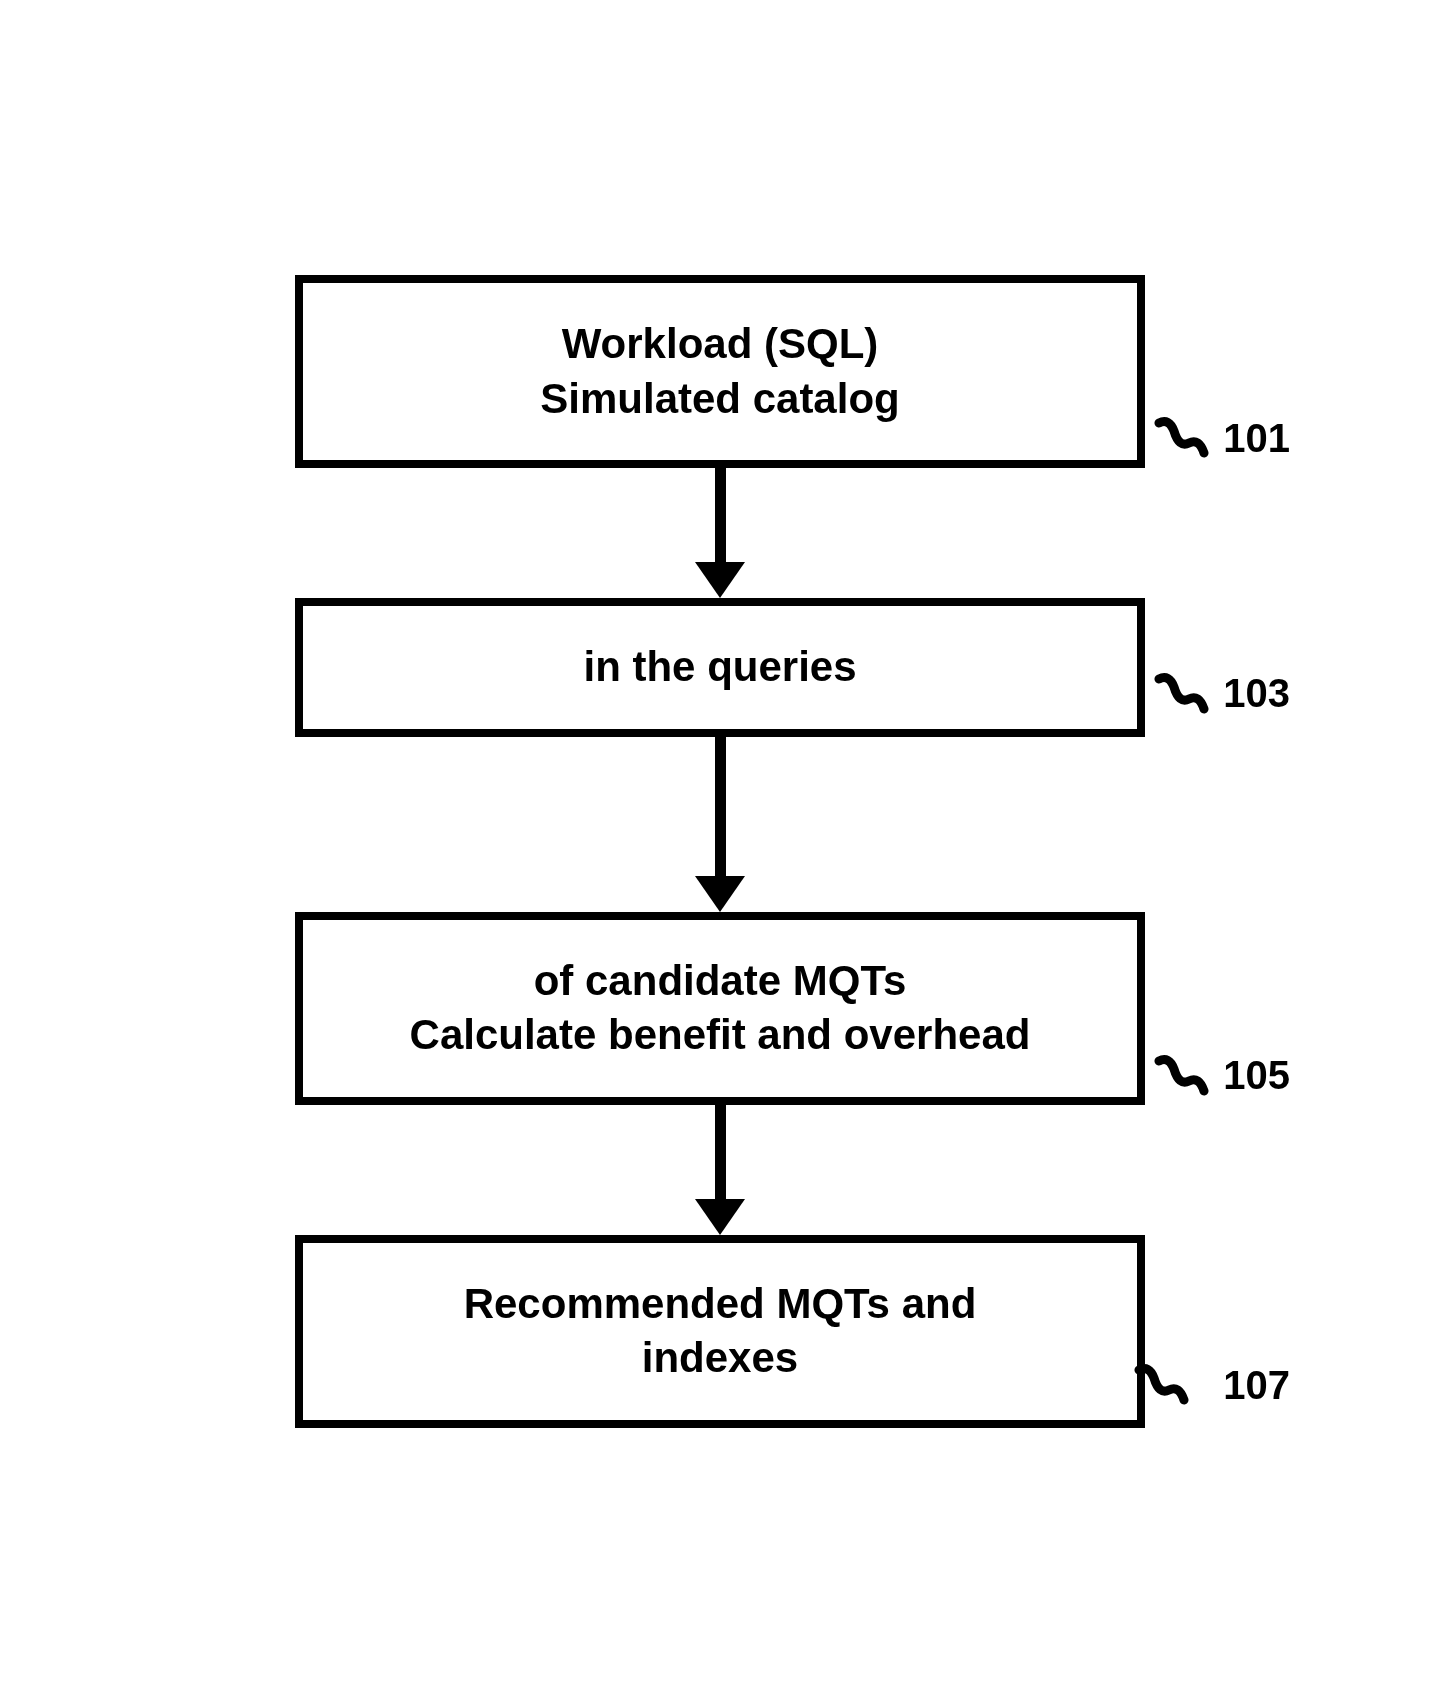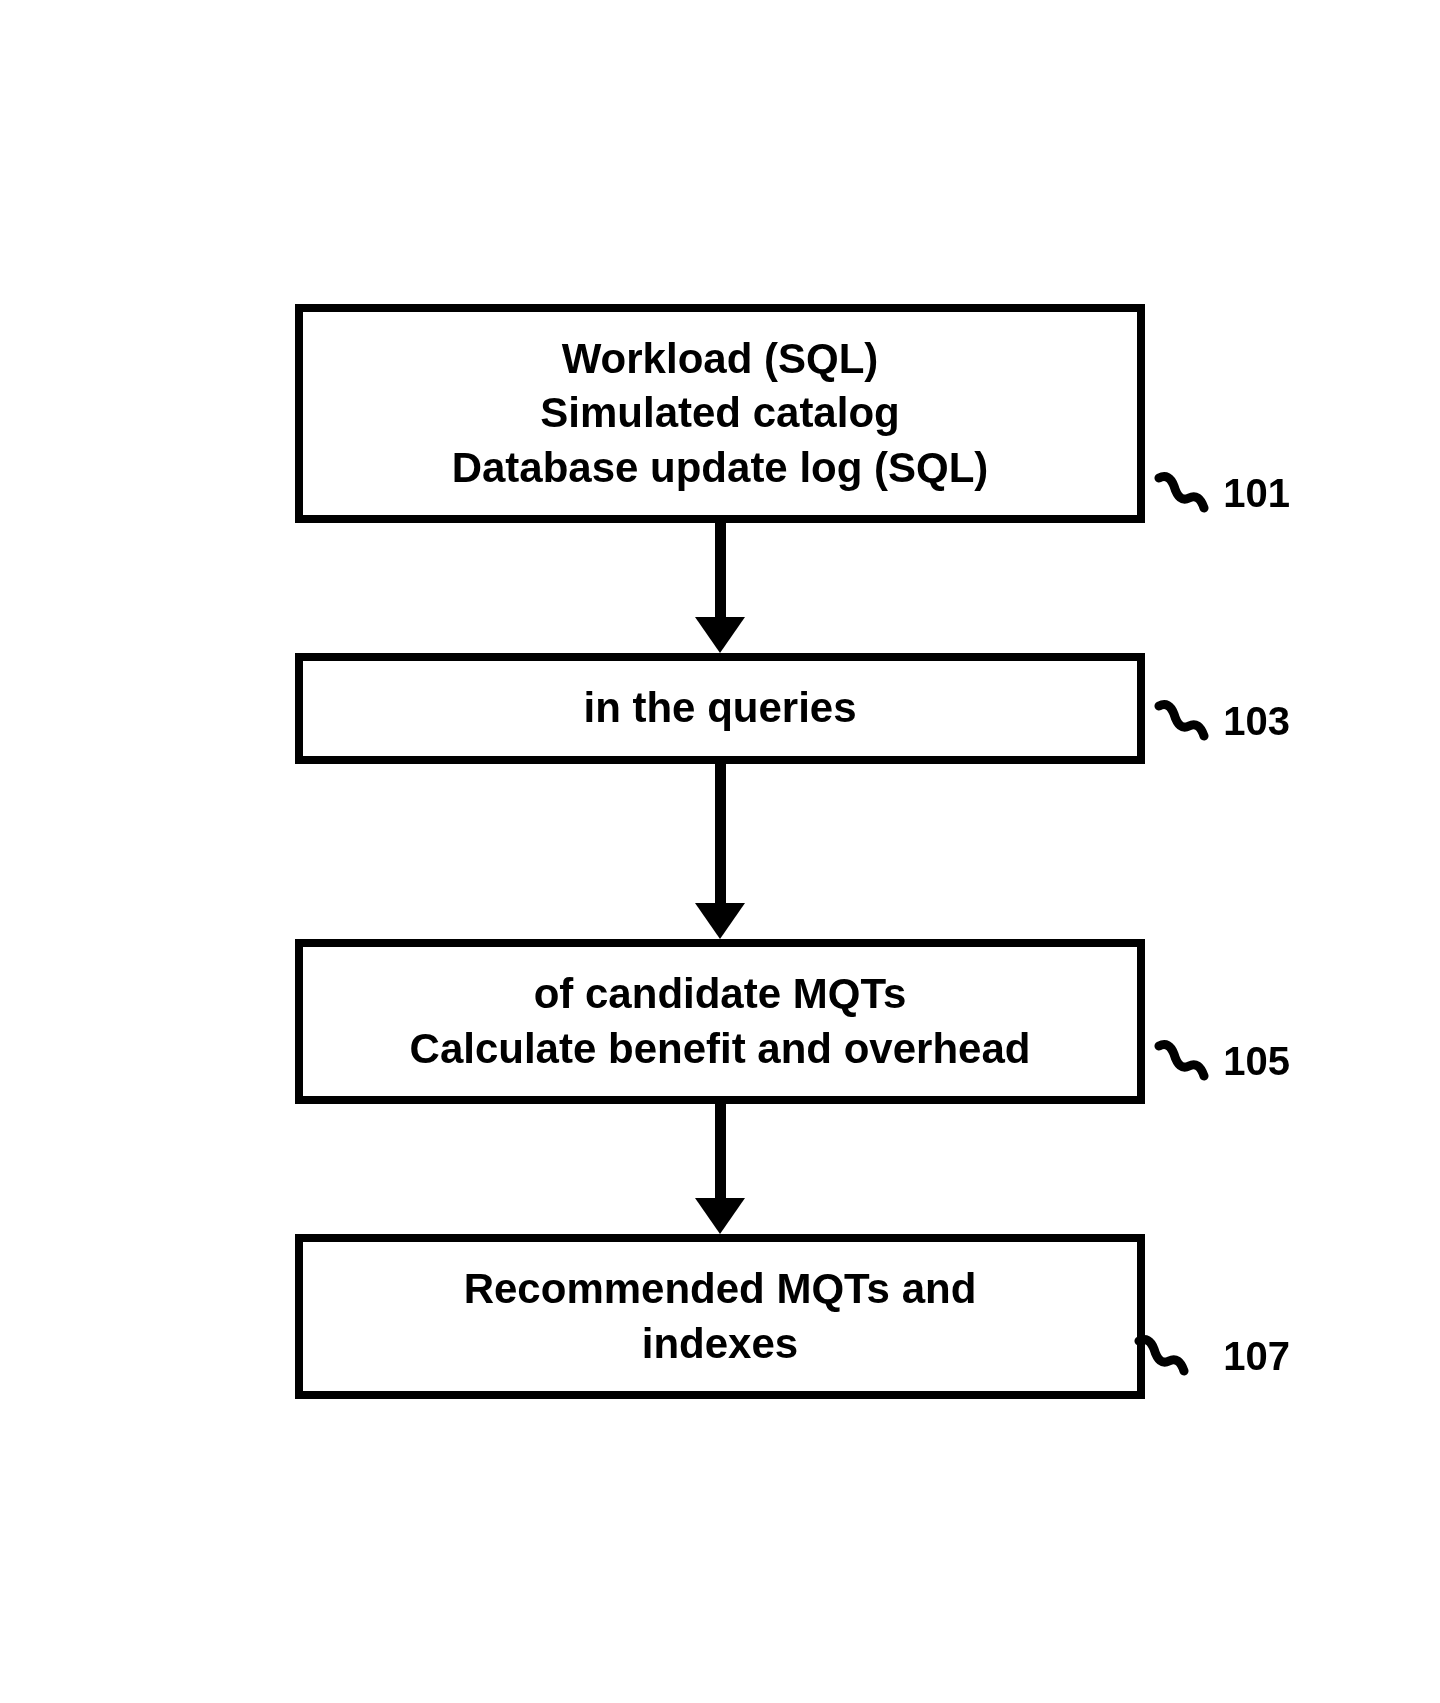--- a/index.html
+++ b/index.html
@@ -23,21 +23,21 @@
       position: relative;
     }
     .node-wrapper {
       display: flex;
       align-items: center;
       position: relative;
     }
     .node {
       border: 8px solid #000000;
       background: #ffffff;
-      padding: 20px 40px;
+      padding: 34px 40px;
       text-align: center;
       font-weight: bold;
       font-size: 42px;
       color: #000000;
       line-height: 1.3;
       min-width: 850px;
     }
     .label-group {
       position: absolute;
       right: -145px;
@@ -76,37 +76,36 @@
     .arrow.long .arrow-line {
       height: 140px;
     }
     .label-101 {
       bottom: 5px;
     }
     .label-103 {
       bottom: 18px;
     }
     .label-105 {
-      bottom: 18px;
+      bottom: 4px;
     }
     .label-107 {
       bottom: 18px;
       gap: 20px;
     }
   </style>
 </head>
 <body>
 
 <div class="flowchart">
 
   <div class="node-wrapper">
     <div class="node">
       <div>Workload (SQL)</div>
       <div>Simulated catalog</div>
-      <div>Database update log (SQL)</div>
     </div>
     <div class="label-group label-101">
       <svg class="squiggle" viewBox="0 0 55 50">
         <path d="M 5 10 Q 15 5, 20 18 Q 25 35, 35 30 Q 45 25, 50 40" stroke="#000000" stroke-width="9" fill="none" stroke-linecap="round"></path>
       </svg>
       <span class="label-text">101</span>
     </div>
   </div>
 
   <div class="arrow">

